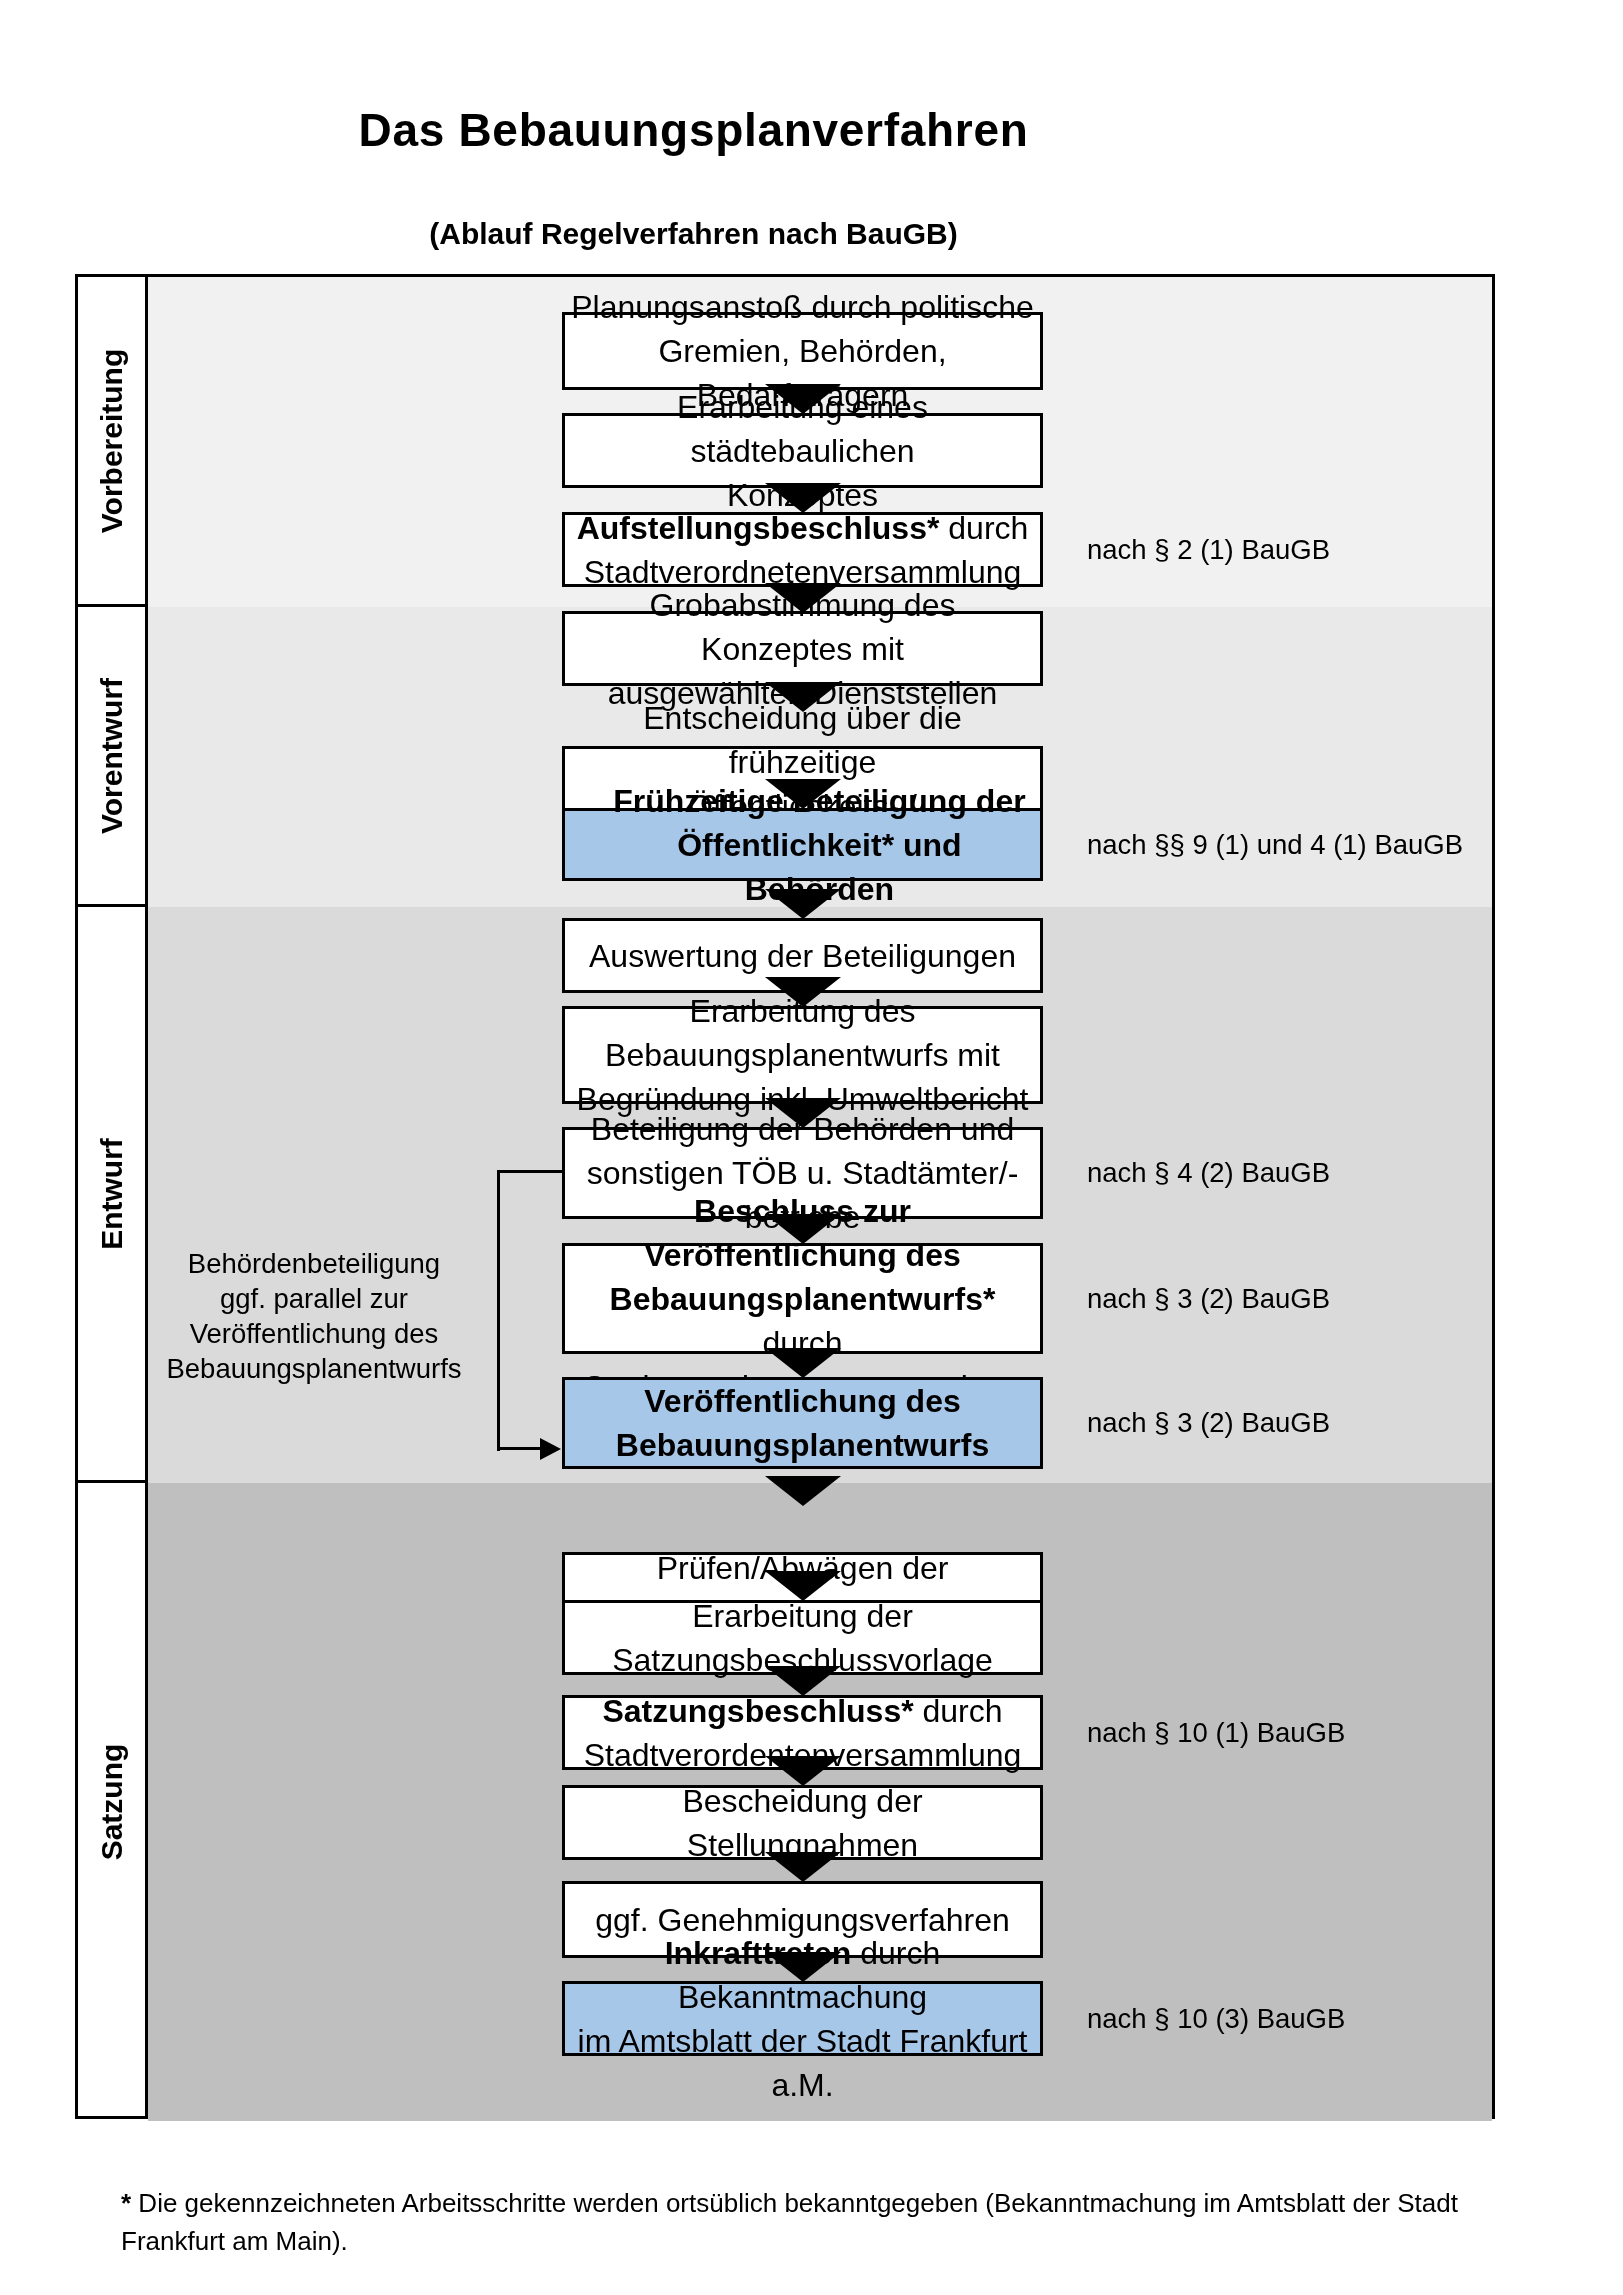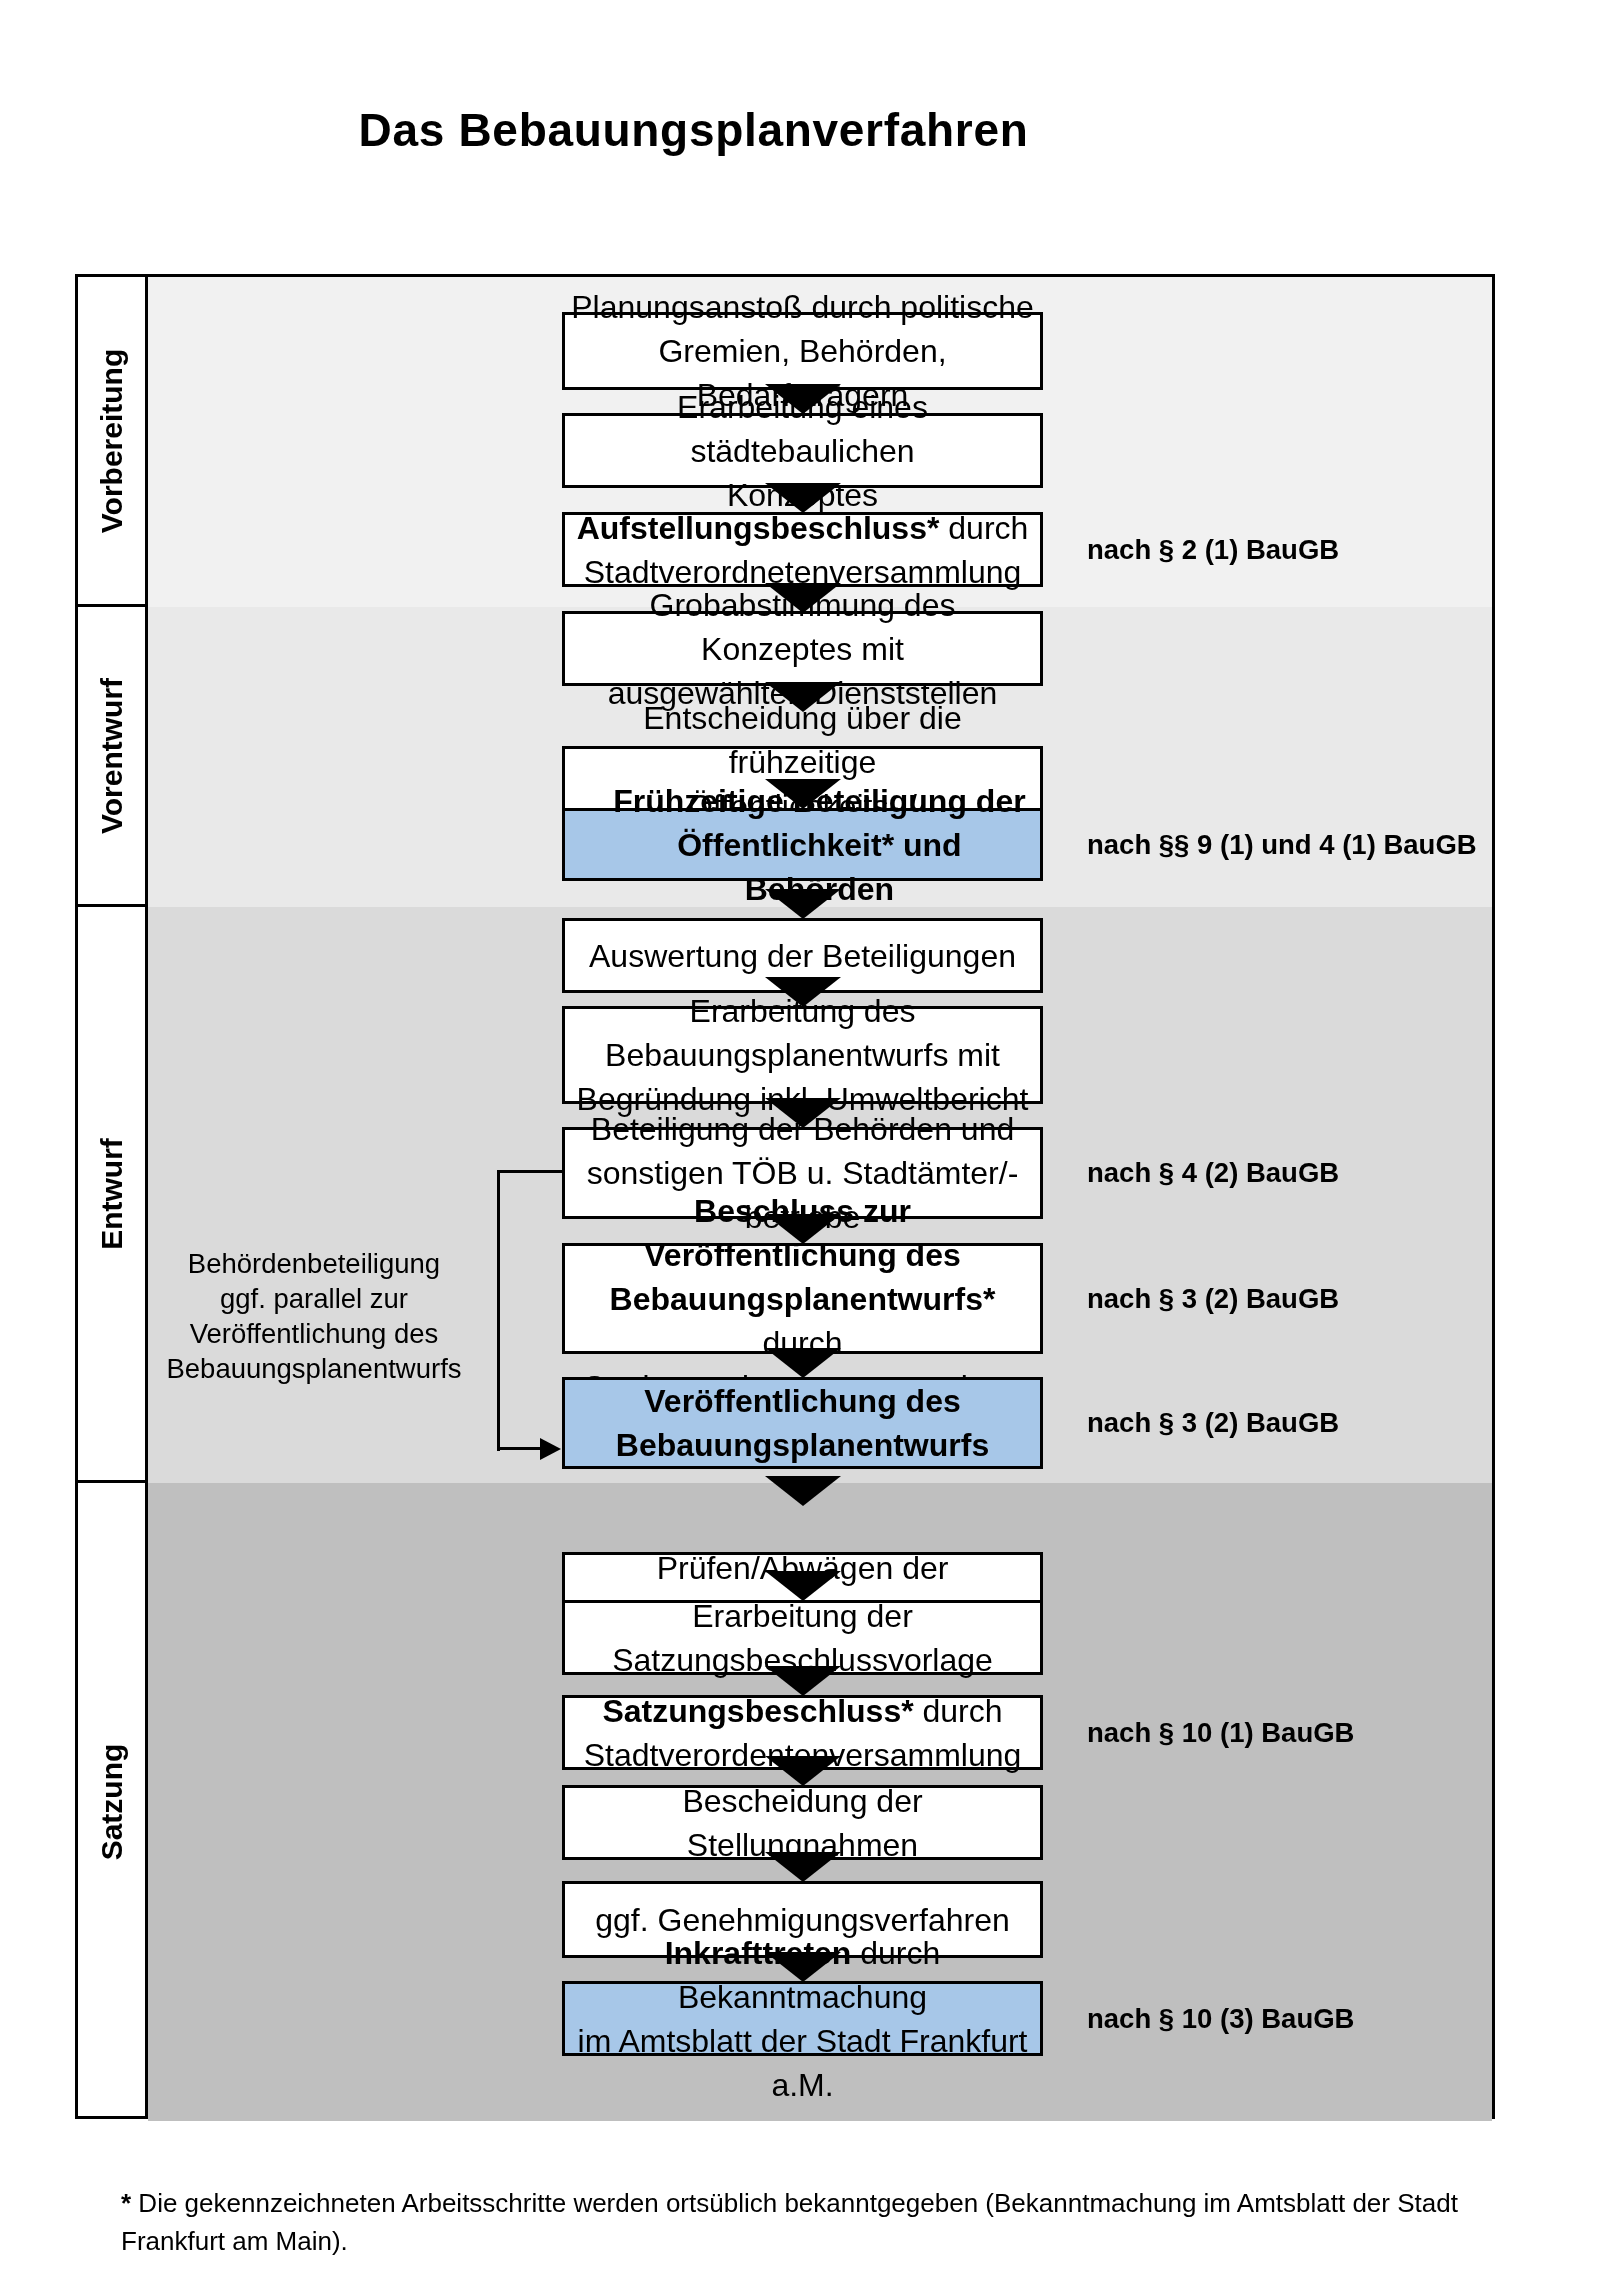--- a/index.html
+++ b/index.html
@@ -59,21 +59,21 @@
   .step .b{font-weight:bold;}
 
   .arrow-down{
     position:absolute;left:687px;width:0;height:0;
     border-left:38px solid transparent;border-right:38px solid transparent;
     border-top:30px solid #000;
   }
 
   .ref{
     position:absolute;left:1009px;display:flex;align-items:center;
-    font-size:27.5px;white-space:nowrap;font-weight:bold;
+    font-size:27.5px;white-space:nowrap;
   }
 
   .side-note{
     position:absolute;left:79px;top:969px;width:314px;
     text-align:center;font-size:27.5px;line-height:35px;white-space:pre-line;
   }
 
   .conn{position:absolute;background:#000;}
   .conn-h1{left:419px;top:893px;width:65px;height:3.3px;}
   .conn-v{left:419px;top:893px;width:3.3px;height:281px;}
@@ -89,20 +89,21 @@
     font-size:26px;line-height:38px;white-space:pre-line;
   }
   .footnote .star{font-weight:bold;}
 </style>
 </head>
 <body>
 
 <div class="page">
 
   <div class="title">Das Bebauungsplanverfahren</div>
+  <div class="subtitle">(Ablauf Regelverfahren nach BauGB)</div>
 
   <div class="frame">
 
     <div class="band band-0" style="background: rgb(241, 241, 241);"></div>
     <div class="band band-1" style="background: rgb(233, 233, 233);"></div>
     <div class="band band-2" style="background: rgb(218, 218, 218);"></div>
     <div class="band band-3" style="background: rgb(191, 191, 191);"></div>
 
     <div class="label-col">
       <div class="label-cell cell-0">

